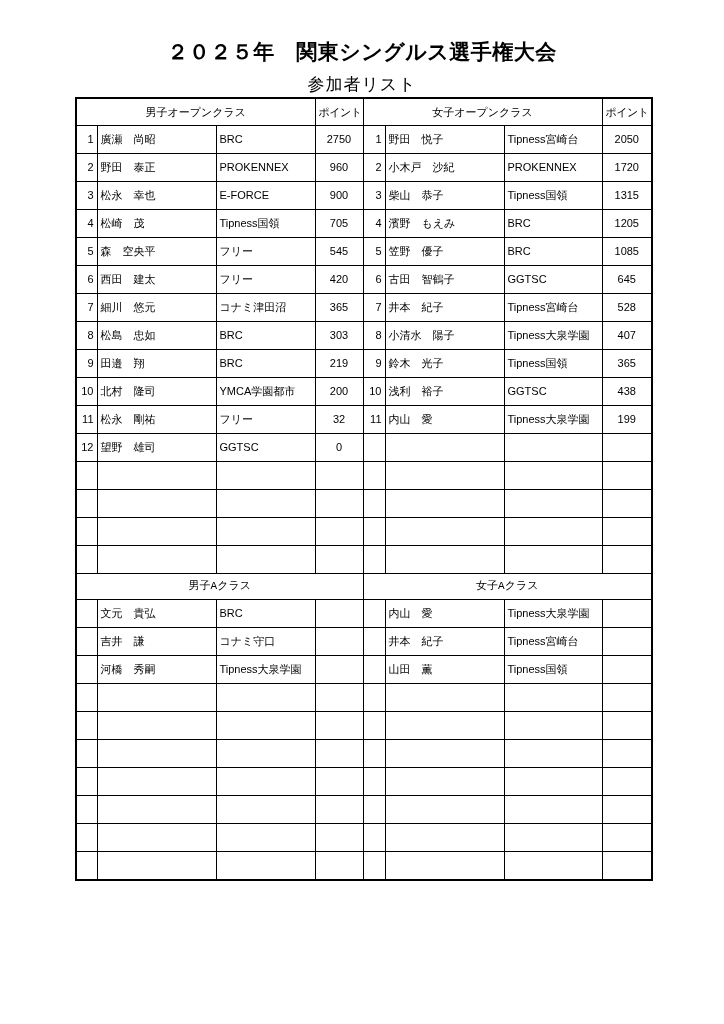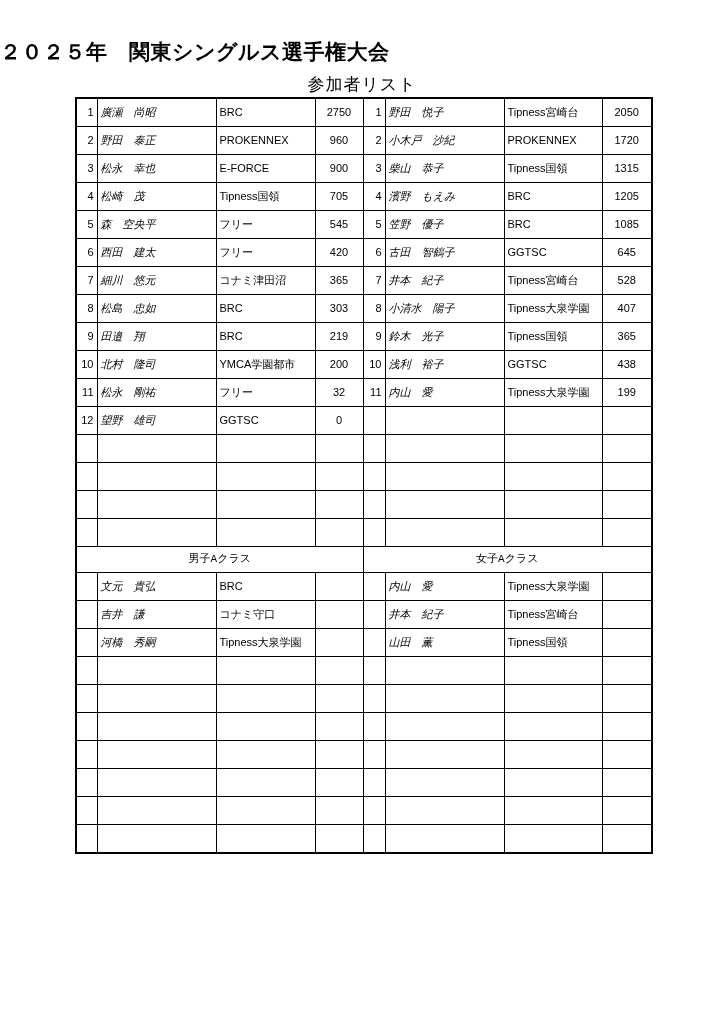--- a/index.html
+++ b/index.html
@@ -2,21 +2,21 @@
 <html><head>
 <meta charset="utf-8">
 <style>
   html,body{margin:0;padding:0;}
   body{
     width:724px;height:1024px;position:relative;background:#ffffff;color:#000000;
     font-family:"Liberation Sans","DejaVu Sans",sans-serif;
     -webkit-font-smoothing:antialiased;
   }
   .title{
-    position:absolute;top:38px;left:0;width:724px;text-align:left;
+    position:absolute;top:38px;left:0;width:724px;text-align:center;
     font-size:21px;font-weight:bold;letter-spacing:0.5px;white-space:pre;
   }
   .subtitle{
     position:absolute;top:73px;left:0;width:724px;text-align:center;
     font-size:17px;font-weight:normal;letter-spacing:1px;
   }
   table.grid{
     position:absolute;left:75px;top:97px;width:576px;
     border-collapse:collapse;table-layout:fixed;
     border:2px solid #000;
@@ -26,41 +26,47 @@
     font-size:11px;line-height:1.1;
     padding:0 3px;height:27px;
     overflow:hidden;white-space:nowrap;vertical-align:middle;
   }
   tr.header-row td{height:26px;}
   tr.a-header-row td{height:25px;font-family:Liberation Mono, monospace;}
   td.section-header{text-align:center;font-size:12.5px;padding:0;}
   td.points-header{text-align:center;font-size:9px;padding:0 1px;letter-spacing:-0.5px;}
   td.num{text-align:right;padding:0 2px;}
   td.points{text-align:center;padding:0 4px;}
-  td.name{padding-left:4px;font-style:italic;}
+  td.name{padding-left:4px;}
   td.club{padding-left:3px;font-size:10.5px;}
 </style>
 </head>
 <body>
 
 <div class="title">２０２５年　関東シングルス選手権大会</div>
 <div class="subtitle">参加者リスト</div>
 
 <table class="grid">
   <colgroup>
     <col style="width:21px">
       <col style="width:119px">
       <col style="width:99px">
       <col style="width:48px">
     <col style="width:22px">
       <col style="width:119px">
       <col style="width:98px">
       <col style="width:50px">
   </colgroup>
   <tbody id="grid-body">
+      <tr class="header-row">
+        <td class="section-header" colspan="3">男子オープンクラス</td>
+        <td class="points-header">ポイント</td>
+        <td class="section-header" colspan="3">女子オープンクラス</td>
+        <td class="points-header">ポイント</td>
+      </tr>
       <tr class="open-row">
         <td class="num">1</td>
         <td class="name">廣瀬　尚昭</td>
         <td class="club">BRC</td>
         <td class="points">2750</td>
         <td class="num">1</td>
         <td class="name">野田　悦子</td>
         <td class="club">Tipness宮崎台</td>
         <td class="points">2050</td>
       </tr>

